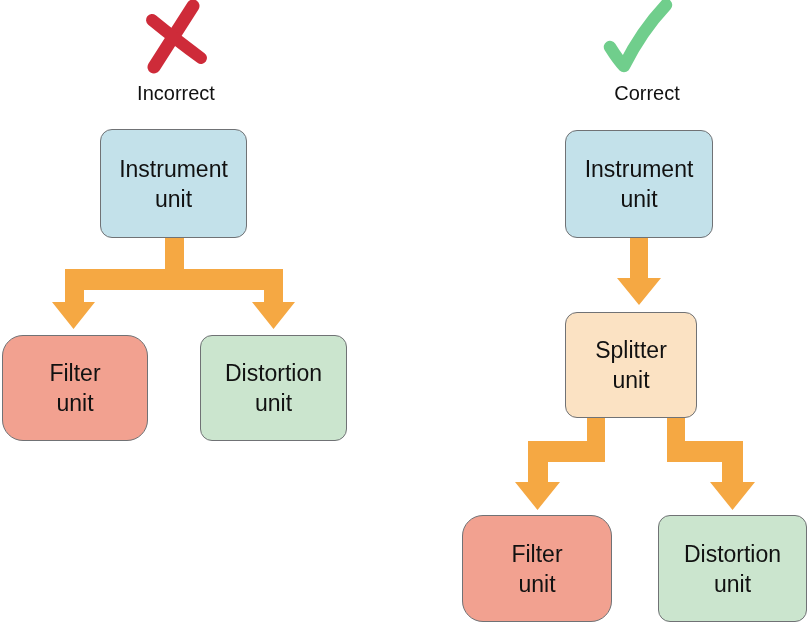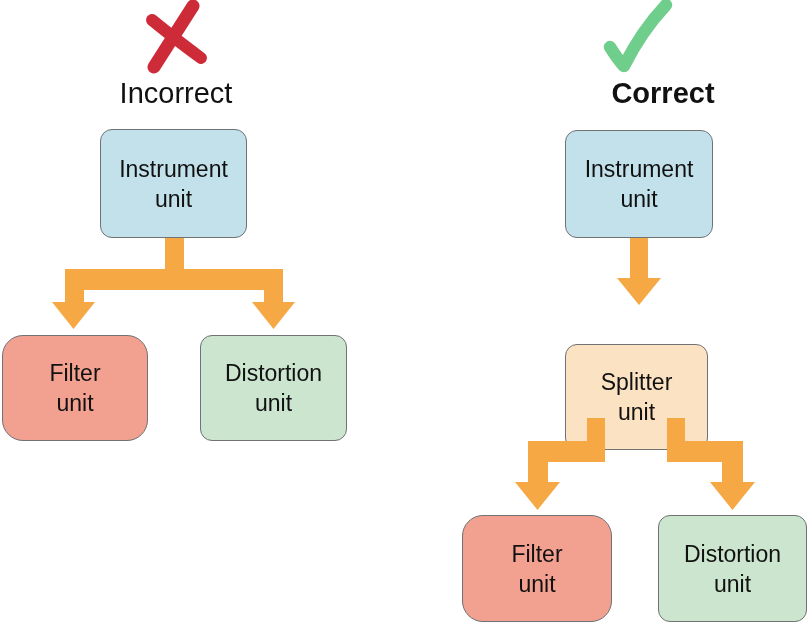--- a/index.html
+++ b/index.html
@@ -11,21 +11,21 @@
     position: relative;
     width: 810px;
     height: 623px;
     background: #ffffff;
     font-family: "Liberation Sans", sans-serif;
     color: var(--text, #111111);
     overflow: hidden;
   }
   .heading {
     position: absolute;
-    font-size: 29px;
+    font-size: 20px;
     line-height: 24px;
     text-align: center;
     color: var(--text, #111111);
   }
   .node {
     position: absolute;
     box-sizing: border-box;
     border: 1.5px solid var(--node-border, #707275);
     border-radius: 12px;
     display: flex;
@@ -81,30 +81,30 @@
     <div class="node-label">
       <span>Distortion</span>
       <span>unit</span>
     </div>
   </div>
 
   <svg class="mark-svg" style="left:597px;top:0;" width="76" height="74" viewBox="0 0 76 74">
     <path d="M13,47 C18,55 23,62 27,66 C38,44 54,21 69,5" fill="none" style="stroke:var(--correct-mark,#70CE8C);" stroke-width="12.5" stroke-linecap="round" stroke-linejoin="round"></path>
   </svg>
 
-  <div class="heading" style="left:589px;top:81px;width:148px;font-weight:bold;">Correct</div>
+  <div class="heading" style="left:573px;top:81px;width:148px;">Correct</div>
 
   <div class="node fill-instrument" style="left:565px;top:130px;width:148px;height:108px;">
     <div class="node-label">
       <span>Instrument</span>
       <span>unit</span>
     </div>
   </div>
 
-  <div class="node fill-splitter" style="left:565px;top:312px;width:143px;height:106px;margin-top:32px;">
+  <div class="node fill-splitter" style="left:565px;top:312px;width:132px;height:106px;">
     <div class="node-label">
       <span>Splitter</span>
       <span>unit</span>
     </div>
   </div>
 
   <div class="node fill-filter" style="left:462px;top:515px;width:150px;height:107px;">
     <div class="node-label">
       <span>Filter</span>
       <span>unit</span>

